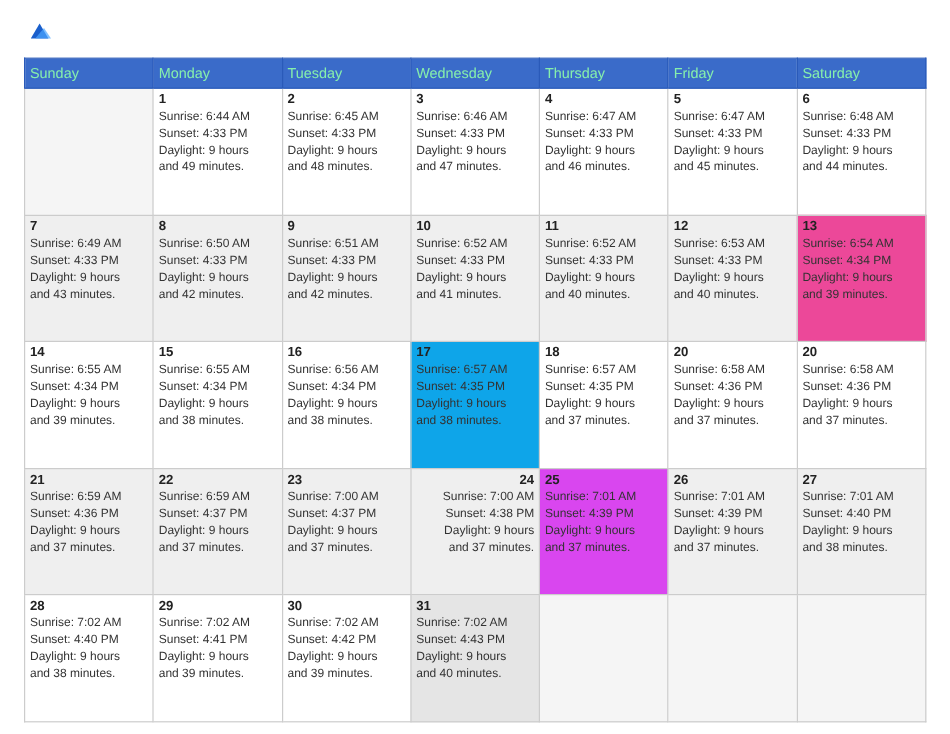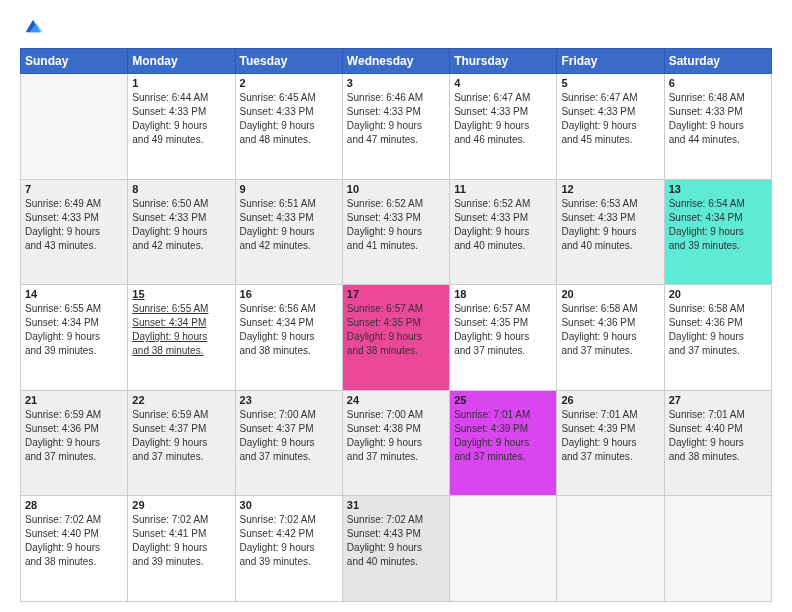--- a/index.html
+++ b/index.html
@@ -58,23 +58,23 @@
       font-size: 14px;
       color: #444;
     }
     .calendar {
       border-collapse: collapse;
       width: 100%;
       flex: 1;
     }
     .calendar th {
       background: #3a6bc9;
-      color: #ffffff;
+      color: #86efac;
       font-size: 12px;
-      font-weight: bold;
+      font-weight: normal;
       padding: 5px 4px;
       text-align: left;
       border: 1px solid #2a5ab9;
     }
     .calendar td {
       border: 1px solid #ccc;
       vertical-align: top;
       padding: 3px 4px;
       font-size: 9.5px;
       color: #333;
@@ -185,39 +185,39 @@
             <div class="day-info">Sunrise: 6:52 AM<br>Sunset: 4:33 PM<br>Daylight: 9 hours<br>and 41 minutes.</div>
           </td>
           <td style="background: rgb(239, 239, 239);">
             <div class="day-number">11</div>
             <div class="day-info">Sunrise: 6:52 AM<br>Sunset: 4:33 PM<br>Daylight: 9 hours<br>and 40 minutes.</div>
           </td>
           <td style="background: rgb(239, 239, 239);">
             <div class="day-number">12</div>
             <div class="day-info">Sunrise: 6:53 AM<br>Sunset: 4:33 PM<br>Daylight: 9 hours<br>and 40 minutes.</div>
           </td>
-          <td style="background: #5eead4;">
+          <td style="background: #ec4899;">
             <div class="day-number">13</div>
             <div class="day-info">Sunrise: 6:54 AM<br>Sunset: 4:34 PM<br>Daylight: 9 hours<br>and 39 minutes.</div>
           </td>
         </tr>
         <tr style="background: rgb(255, 255, 255);">
           <td style="background: rgb(255, 255, 255);">
             <div class="day-number">14</div>
             <div class="day-info">Sunrise: 6:55 AM<br>Sunset: 4:34 PM<br>Daylight: 9 hours<br>and 39 minutes.</div>
           </td>
-          <td style="background: rgb(255, 255, 255); text-decoration: underline;">
+          <td style="background: rgb(255, 255, 255);">
             <div class="day-number">15</div>
             <div class="day-info">Sunrise: 6:55 AM<br>Sunset: 4:34 PM<br>Daylight: 9 hours<br>and 38 minutes.</div>
           </td>
           <td style="background: rgb(255, 255, 255);">
             <div class="day-number">16</div>
             <div class="day-info">Sunrise: 6:56 AM<br>Sunset: 4:34 PM<br>Daylight: 9 hours<br>and 38 minutes.</div>
           </td>
-          <td style="background: #ec4899;">
+          <td style="background: #0ea5e9;">
             <div class="day-number">17</div>
             <div class="day-info">Sunrise: 6:57 AM<br>Sunset: 4:35 PM<br>Daylight: 9 hours<br>and 38 minutes.</div>
           </td>
           <td style="background: rgb(255, 255, 255);">
             <div class="day-number">18</div>
             <div class="day-info">Sunrise: 6:57 AM<br>Sunset: 4:35 PM<br>Daylight: 9 hours<br>and 37 minutes.</div>
           </td>
           <td style="background: rgb(255, 255, 255);">
             <div class="day-number">20</div>
             <div class="day-info">Sunrise: 6:58 AM<br>Sunset: 4:36 PM<br>Daylight: 9 hours<br>and 37 minutes.</div>
@@ -233,21 +233,21 @@
             <div class="day-info">Sunrise: 6:59 AM<br>Sunset: 4:36 PM<br>Daylight: 9 hours<br>and 37 minutes.</div>
           </td>
           <td style="background: rgb(239, 239, 239);">
             <div class="day-number">22</div>
             <div class="day-info">Sunrise: 6:59 AM<br>Sunset: 4:37 PM<br>Daylight: 9 hours<br>and 37 minutes.</div>
           </td>
           <td style="background: rgb(239, 239, 239);">
             <div class="day-number">23</div>
             <div class="day-info">Sunrise: 7:00 AM<br>Sunset: 4:37 PM<br>Daylight: 9 hours<br>and 37 minutes.</div>
           </td>
-          <td style="background: rgb(239, 239, 239);">
+          <td style="background: rgb(239, 239, 239); text-align: right;">
             <div class="day-number">24</div>
             <div class="day-info">Sunrise: 7:00 AM<br>Sunset: 4:38 PM<br>Daylight: 9 hours<br>and 37 minutes.</div>
           </td>
           <td style="background: #d946ef;">
             <div class="day-number">25</div>
             <div class="day-info">Sunrise: 7:01 AM<br>Sunset: 4:39 PM<br>Daylight: 9 hours<br>and 37 minutes.</div>
           </td>
           <td style="background: rgb(239, 239, 239);">
             <div class="day-number">26</div>
             <div class="day-info">Sunrise: 7:01 AM<br>Sunset: 4:39 PM<br>Daylight: 9 hours<br>and 37 minutes.</div>

